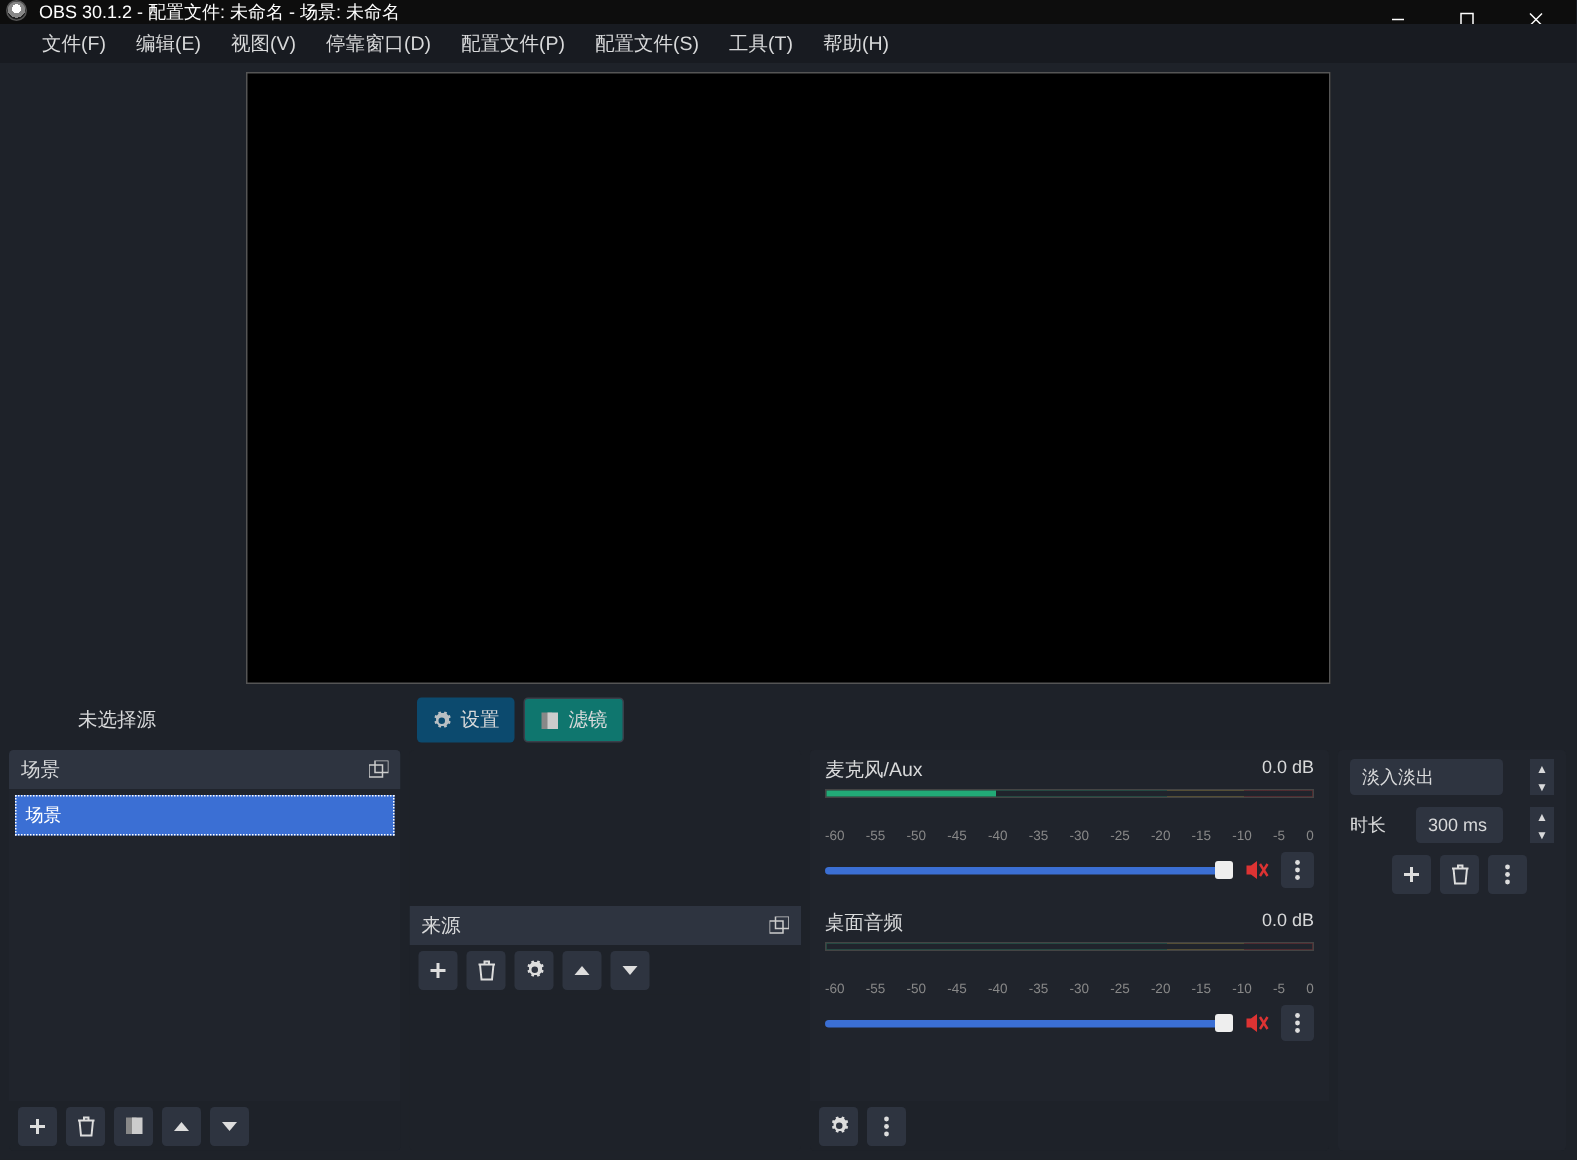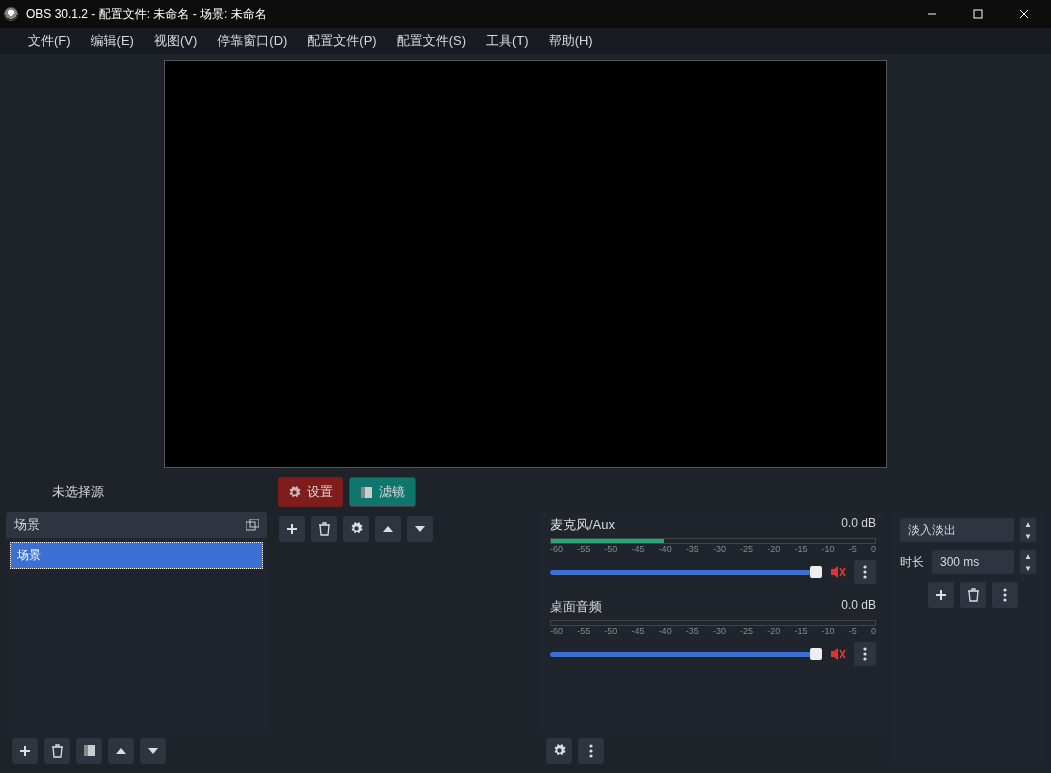--- a/index.html
+++ b/index.html
@@ -1,36 +1,36 @@
 <!DOCTYPE html>
 <html><head>
 <meta charset="utf-8">
 <style>
   * { box-sizing: border-box; margin: 0; padding: 0; font-family: "Microsoft YaHei", "Segoe UI", sans-serif; }
   body { width: 1051px; height: 773px; background: #1e2229; color: #d8d9da; font-size: 13px; overflow: hidden; display:flex; flex-direction:column; }
   
-  .titlebar { height: 28px; background: #0d0d0d; display:flex; align-items:center; padding: 0 4px; color:#fff; }
+  .titlebar { height: 16px; background: #0d0d0d; display:flex; align-items:flex-start; padding: 0 4px; color:#fff; }
   .titlebar .logo { width:14px; height:14px; border-radius:50%; background: radial-gradient(circle at 50% 40%, #fff 0 3px, #888 3px 6px, #1e1e1e 6px 100%); margin-right:8px; border:1px solid #555;}
   .titlebar .title { font-size:12px; }
   .win-controls { margin-left:auto; display:flex; }
   .win-controls div { width:46px; height:26px; display:flex; align-items:center; justify-content:center; font-size:13px; }
   
   .menubar { height: 26px; background:#181b21; display:flex; align-items:center; padding: 0 18px; }
   .menubar span { padding: 3px 10px; font-size:13px; }
   
   .preview-area { flex: 0 0 auto; height: 418px; display:flex; justify-content:center; align-items:flex-start; padding-top:6px;}
   .preview { width:723px; height:408px; background:#000; border:1px solid #555; }
   
   .mid-toolbar { height:40px; display:flex; align-items:center; padding:0 8px; background:#1e2229;margin-left:44px; }
   .mid-toolbar .status { flex:0 0 auto; min-width:190px; font-size:13px; }
-  .mid-toolbar .btn { background:#7f1d1d; border-radius:3px; padding:5px 10px; margin-left:6px; display:flex; align-items:center; gap:6px; font-size:13px; }
+  .mid-toolbar .btn { background:#0c4a6e; border-radius:3px; padding:5px 10px; margin-left:6px; display:flex; align-items:center; gap:6px; font-size:13px; }
   .mid-toolbar .btn.filt { background:#0f766e; border:1px solid #3a3f4a; }
   
   .docks { display:flex; gap:6px; padding:0 6px 6px 6px; flex:1; }
-  .dock { background:#1e2229; display:flex; flex-direction:column; border-radius:3px; overflow:hidden; }
+  .dock { background:#1e2229; display:flex; flex-direction:column; border-radius:3px; overflow:hidden;justify-content:center; }
   .dock-header { height:26px; background:#2e3440; display:flex; align-items:center; padding:0 8px; }
   .dock-header .title { font-size:13px; }
   .dock-header .pop { margin-left:auto; font-size:12px; }
   .dock-body { flex:1; background:#20242c; position:relative; }
   .dock-footer { height:33px; display:flex; align-items:center; gap:6px; padding:0 6px; background:#1e2229;}
   .sq-btn { width:26px; height:26px; background:#2e3440; border-radius:3px; display:flex; align-items:center; justify-content:center; font-size:14px; }
   
   .scenes { width:261px; }
   .scene-item { margin:4px; padding:4px 6px; background:#3b6fd4; border:1px dotted #fff; color:#fff; font-size:12px;}
   
@@ -40,29 +40,29 @@
   .eye-icon, .lock-icon { width:16px; height:16px; display:inline-flex; align-items:center; justify-content:center;}
   
   .mixer { width:346px; }
   .mixer-body { padding:4px 10px; }
   .audio-ch { margin-bottom:14px; }
   .audio-title-row { display:flex; }
   .audio-title-row .lvl { margin-left:auto; font-size:12px;}
   .meter { height:6px; margin-top:4px; border:1px solid #444; position:relative; }
   .meter-grad { position:absolute; inset:0; background: linear-gradient(to right,#2a7 0 70%, #db4 70% 86%, #c33 86% 100%);}
   .meter-mask { position:absolute; inset:0; background:#20242c; left:65%;}
-  .ticks { display:flex; justify-content:space-between; font-size:9px; color:#888; margin-top:0;}
+  .ticks { display:flex; justify-content:space-between; font-size:9px; color:#888; margin-top:20px;}
   .slider-row { display:flex; align-items:center; gap:8px; margin-top:6px;}
   .slider-track { flex:1; height:5px; border-radius:3px; background:#3b6fd4; position:relative;}
   .slider-thumb { position:absolute; right:0; top:-4px; width:12px; height:12px; background:#eee; border-radius:2px;}
   .mute-icon { color:#d33; font-size:14px; }
   
   .trans { width:152px; }
   .trans-body { padding:6px 8px;}
-  .trans-row { display:flex; align-items:center; gap:6px; margin-bottom:8px;}
+  .trans-row { display:flex; align-items:center; gap:18px; margin-bottom:8px;}
   .sel { flex:1; height:24px; background:#2e3440; border-radius:3px; display:flex; align-items:center; padding:0 8px; font-size:12px;}
   .steppers { width:16px; display:flex; flex-direction:column; gap:0;}
   .stepper { height:12px; background:#2e3440; font-size:8px; display:flex; align-items:center; justify-content:center;}
   .dur-label { font-size:12px; min-width:26px;}
   .trans-btns { display:flex; gap:6px; margin-top:4px; padding-left:28px;}
   svg { display:block; }
 </style>
 </head>
 <body>
 
@@ -167,20 +167,29 @@
         </div>
       <div class="sq-btn">
           <svg width="12" height="12">
             <path d="M6 9L1 3h10z" fill="#ddd"></path>
           </svg>
         </div>
     </div>
   </div>
 
   <div class="dock sources">
+    <div class="dock-header">
+      <span class="title">来源</span>
+      <span class="pop">
+        <svg width="13" height="12">
+            <rect x="0" y="3" width="9" height="8" fill="none" stroke="#ccc"></rect>
+            <rect x="4" y="0" width="9" height="8" fill="none" stroke="#ccc"></rect>
+          </svg>
+      </span>
+    </div>
     <div class="dock-footer">
       <div class="sq-btn">
           <svg width="14" height="14">
             <line x1="7" y1="2" x2="7" y2="12" stroke="#ddd" stroke-width="2"></line>
             <line x1="2" y1="7" x2="12" y2="7" stroke="#ddd" stroke-width="2"></line>
           </svg>
         </div>
       <div class="sq-btn">
           <svg width="13" height="14">
             <path d="M2 3h9l-1 10H3z M1 3h11 M5 1h3v2H5z" fill="none" stroke="#ddd" stroke-width="1.3"></path>

